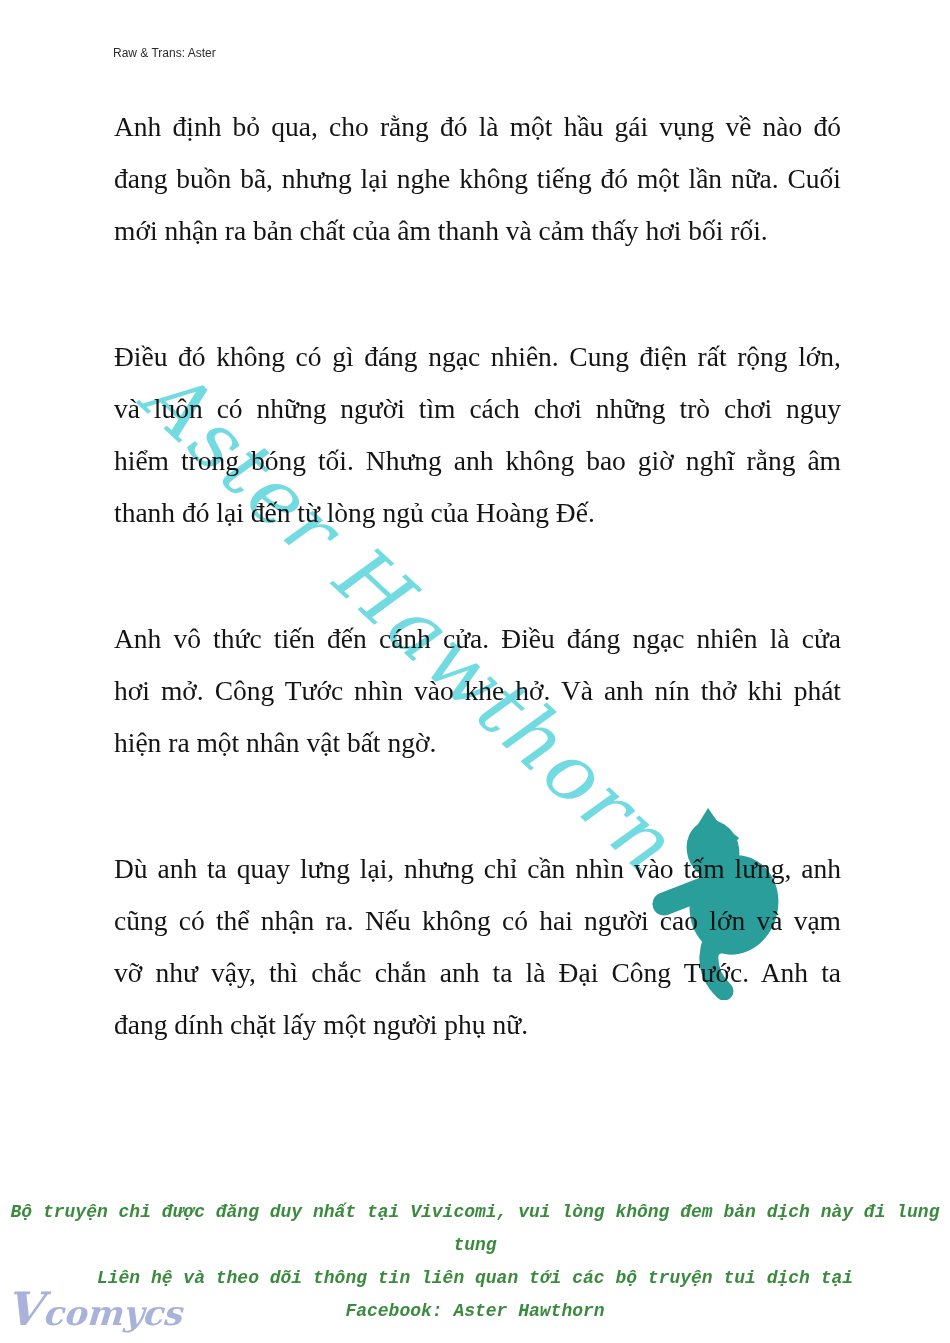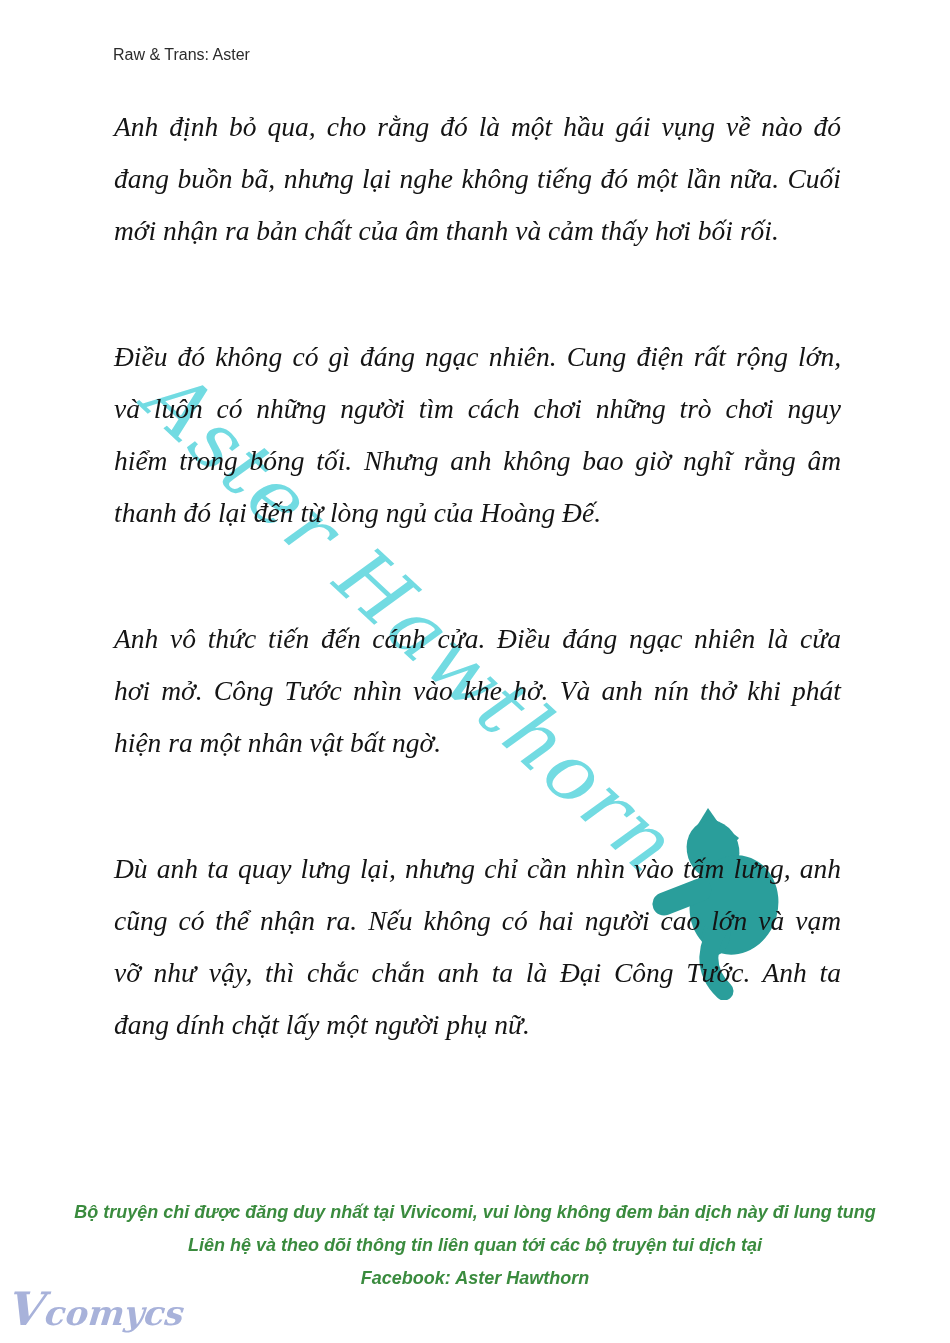--- a/index.html
+++ b/index.html
@@ -6,27 +6,27 @@
   .page {
     position:relative;
     width:950px; height:1343px;
     background:#ffffff;
     overflow:hidden;
     font-family:"Liberation Serif","DejaVu Serif",serif;
   }
   .header-credit {
     position:absolute; left:113px; top:46px;
     font-family:"Liberation Sans","DejaVu Sans",sans-serif;
-    font-size:16px; color:#2b2b2b; z-index:3;
+    font-size:12px; color:#2b2b2b; z-index:3;
   }
   .document-body {
     position:absolute; left:114px; top:101px; width:727px;
     font-size:27.5px; color:#141414; z-index:2;
   }
-  .paragraph { margin:0 0 74px 0;font-style:italic; }
+  .paragraph { margin:0 0 74px 0; }
   .text-line {
     line-height:52px; height:52px;
     white-space:nowrap;
     text-align:justify;
     text-align-last:justify;
   }
   .text-line.last { text-align-last:left; }
   .watermark {
     position:absolute; left:70px; top:556px;
     width:660px; height:112px; line-height:112px;
@@ -37,21 +37,21 @@
     font-size:80px; letter-spacing:3px;
     color:#72dbe2; z-index:1;
   }
   .cat-mascot {
     position:absolute; left:646px; top:804px;
     width:134px; height:196px; z-index:1;
   }
   .footer-note {
     position:absolute; left:0; right:0; top:1196px;
     text-align:center;
-    font-family:Liberation Sans, sans-serif;
+    font-family:Liberation Mono, monospace;
     font-style:italic; font-weight:bold;
     font-size:18px; line-height:33px;
     color:#3a8b3e; z-index:2;
   }
   .publisher-logo {
     position:absolute; left:10px; top:1282px;
     font-family:"DejaVu Serif","Liberation Serif",serif;
     font-style:italic; font-weight:bold;
     font-size:34px; color:#a8b2da;
     transform:skewX(-6deg); z-index:2;

